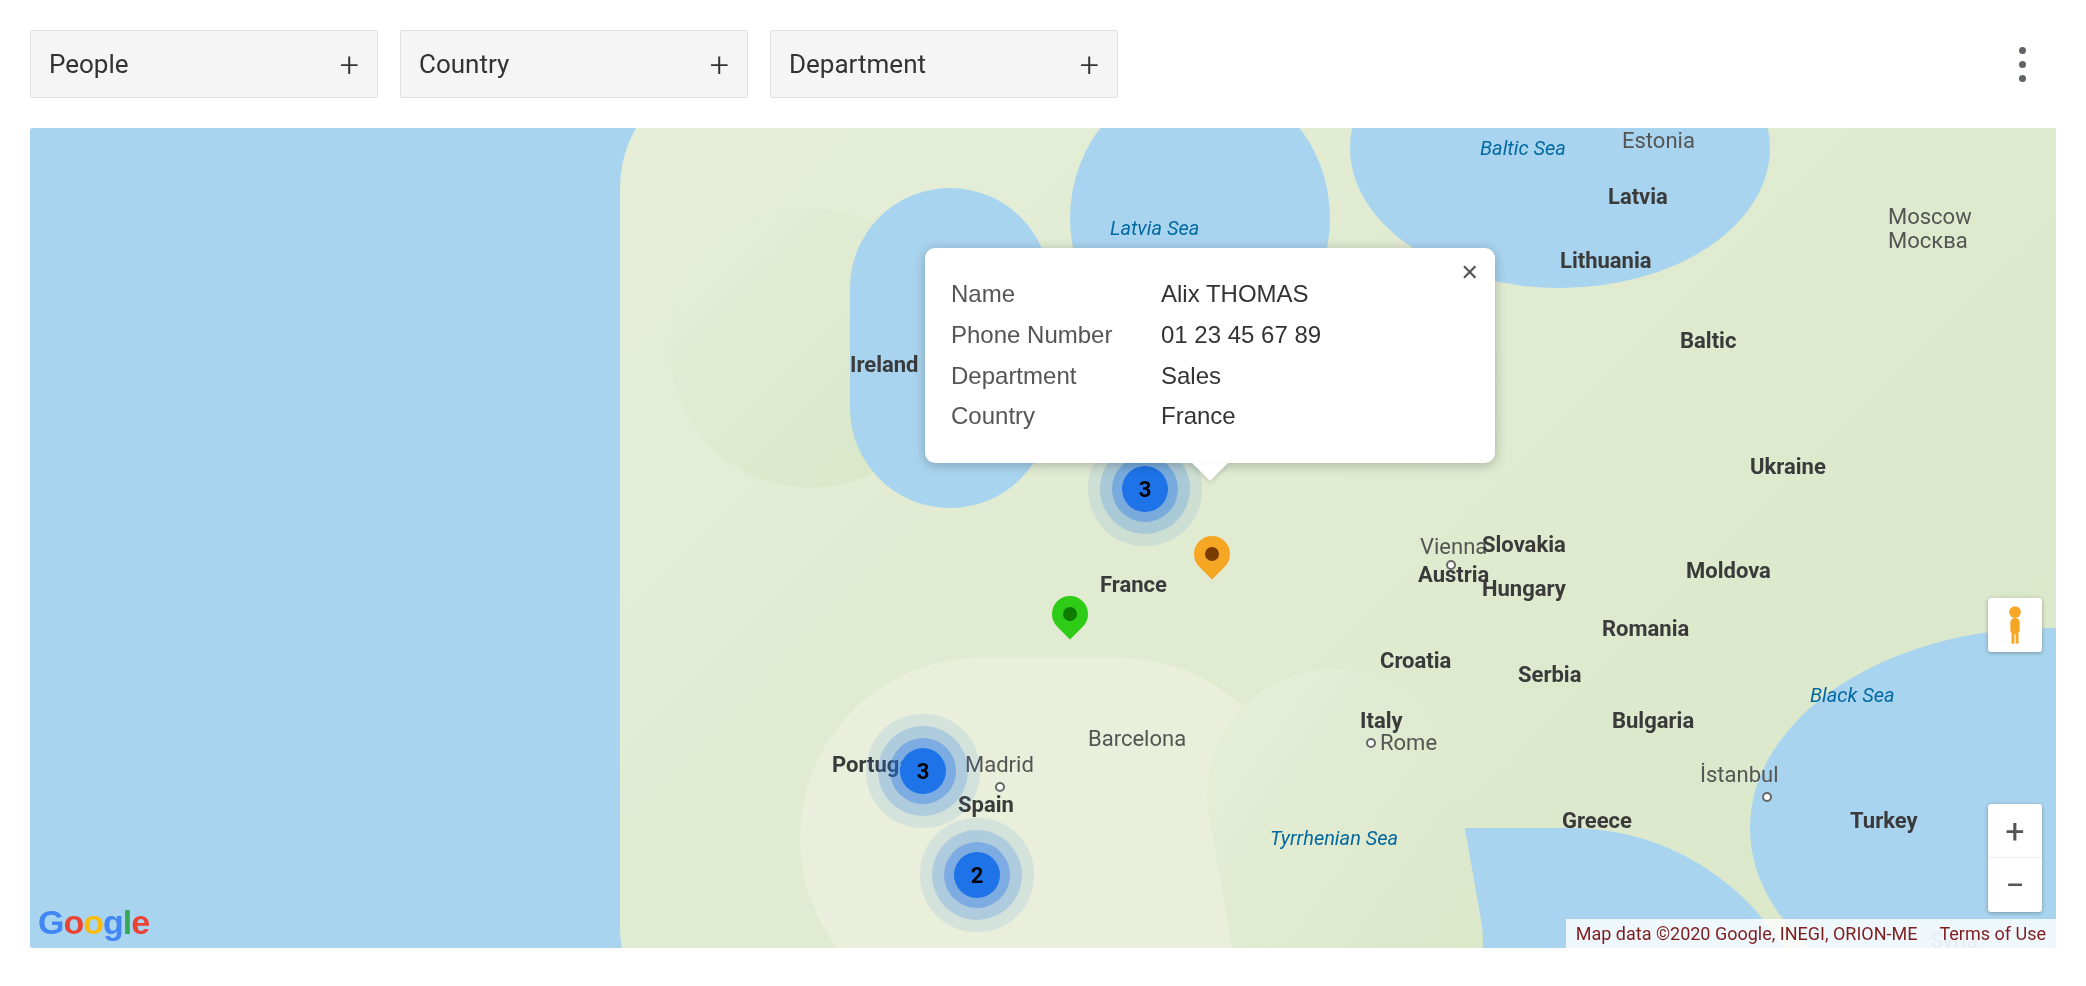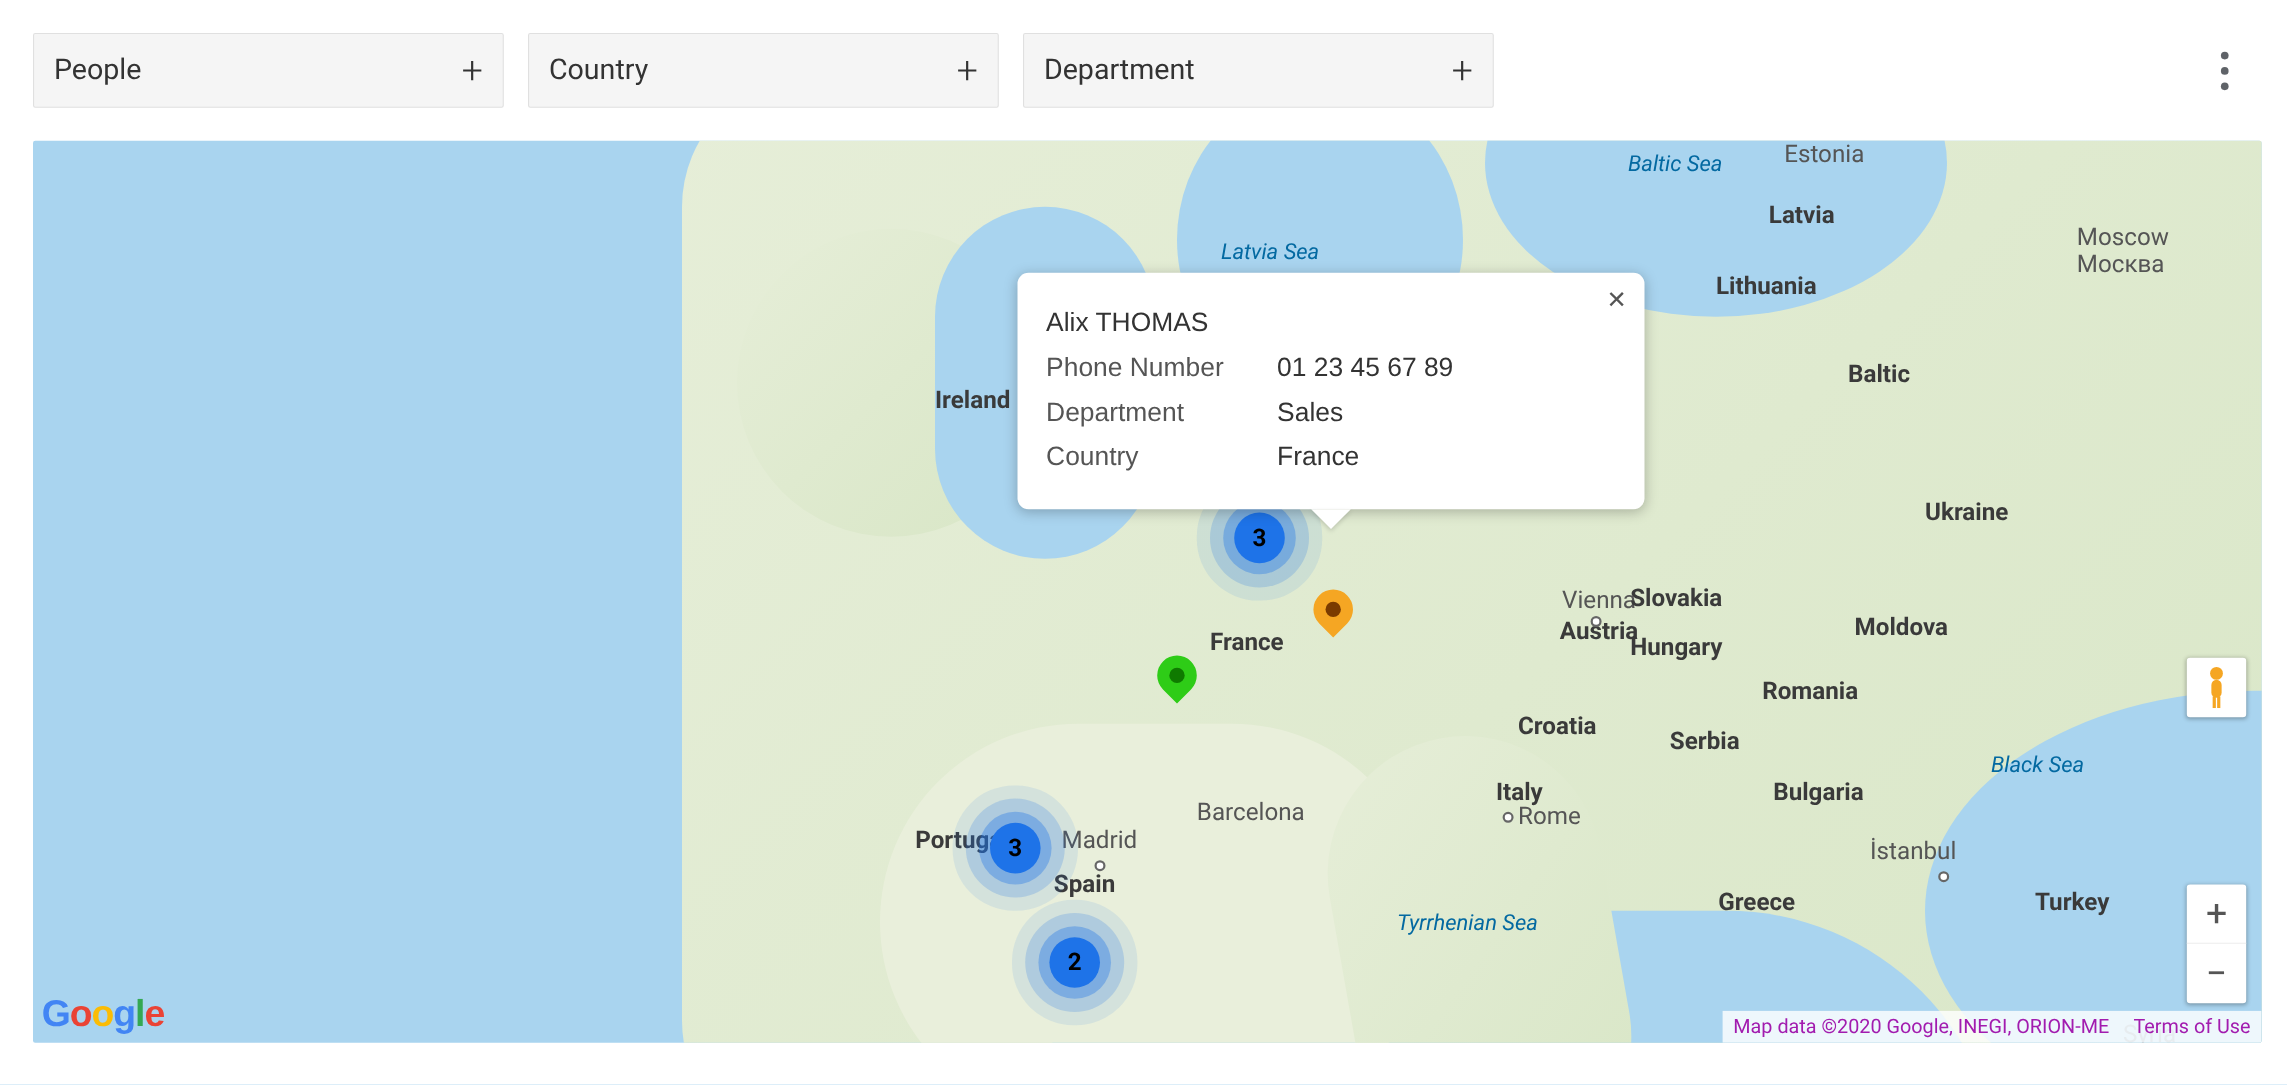--- a/index.html
+++ b/index.html
@@ -17,21 +17,21 @@
     align-items: center;
     margin-bottom: 30px;
   }
   .filter-chip {
     display: flex;
     align-items: center;
     justify-content: space-between;
     background: #f5f5f5;
     border: 1px solid #e0e0e0;
     padding: 16px 18px;
-    width: 428px;
+    width: 348px;
     height: 68px;
     cursor: pointer;
     border-radius: 2px;
   }
   .filter-chip .label {
     font-size: 26px;
     color: #333;
   }
   .filter-chip .plus-icon {
     font-size: 34px;
@@ -261,21 +261,21 @@
   .google-logo span:nth-child(4){color:#4285F4;}
   .google-logo span:nth-child(5){color:#34A853;}
   .google-logo span:nth-child(6){color:#EA4335;}
 
   .attrib {
     position: absolute;
     right: 0;
     bottom: 0;
     background: rgba(255,255,255,.8);
     font-size: 18px;
-    color: #a21caf;
+    color: #7f1d1d;
     padding: 4px 10px;
     display: flex;
     gap: 22px;
   }
   .city-dot {
     position:absolute;
     width:10px;height:10px;border-radius:50%;
     background:#fff;border:2px solid #666;
   }
 </style>
@@ -357,20 +357,21 @@
   <div class="cluster" style="left:1092px;top:338px;">3</div>
   <div class="cluster" style="left:870px;top:620px;">3</div>
   <div class="cluster" style="left:924px;top:724px;">2</div>
 
   <div class="pin green" style="left:1022px;top:468px;"></div>
   <div class="pin orange" style="left:1164px;top:408px;"></div>
 
   <div class="infowin" style="left:895px;top:120px;">
     <div class="close">✕</div>
     <div class="infowin-row">
+      <div class="k">Name</div>
       <div class="v">Alix THOMAS</div>
     </div>
     <div class="infowin-row">
       <div class="k">Phone Number</div>
       <div class="v">01 23 45 67 89</div>
     </div>
     <div class="infowin-row">
       <div class="k">Department</div>
       <div class="v">Sales</div>
     </div>

